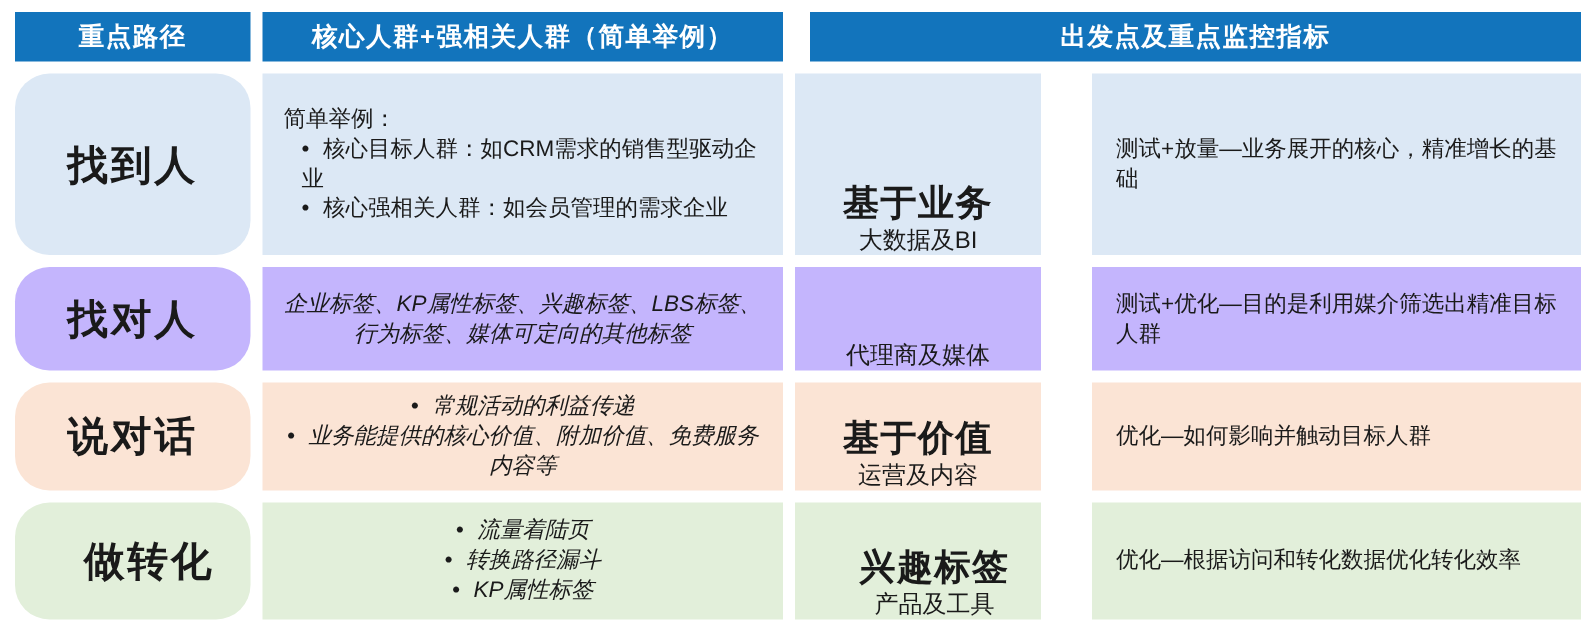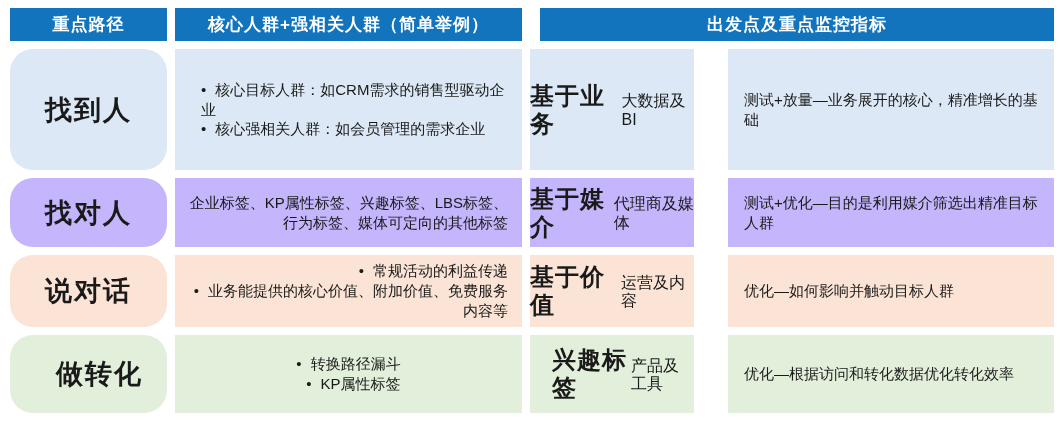--- a/index.html
+++ b/index.html
@@ -27,75 +27,76 @@
     letter-spacing:1px;
   }
   .hdr-metrics { grid-column:3 / 5;margin-left:10px; }
   .bg-blue   { background:#dce8f5; }
   .bg-yellow { background:#c4b5fd; }
   .bg-peach  { background:#fbe4d5; }
   .bg-green  { background:#e2efda;padding-left:22px; }
   .path-cell { font-weight:bold; font-size:27px; letter-spacing:2px;border-radius:23px; }
   .examples-cell { font-size:15px; line-height:1.32; padding:6px 14px; }
   .examples-left { justify-content:flex-start; text-align:left; }
-  .examples-center { text-align:right; }
+  .examples-center { text-align:center;font-style:italic; }
   .bullet::before { content:"•"; margin-right:9px; }
   .examples-left .bullet { padding-left:12px; }
-  .basis-cell { line-height:1.15;justify-content:flex-end; }
+  .basis-cell { flex-direction:column; line-height:1.15;justify-content:flex-end; }
   .basis-title { font-weight:bold; font-size:24px; letter-spacing:1px; }
   .basis-sub { font-size:16px; margin-top:2px; }
   .metric-cell { justify-content:flex-start; text-align:left; font-size:15px; padding:4px 16px; line-height:1.3;margin-left:26px; }
 </style>
 </head>
 <body>
 
 <div class="board">
   <div class="grid">
 
     <div class="cell hdr">重点路径</div>
     <div class="cell hdr">核心人群+强相关人群（简单举例）</div>
     <div class="cell hdr hdr-metrics">出发点及重点监控指标</div>
 
     <div class="cell bg-blue path-cell">找到人</div>
     <div class="cell bg-blue examples-cell examples-left">
       <div>
+        <div>简单举例：</div>
         <div class="bullet">核心目标人群：如CRM需求的销售型驱动企业</div>
         <div class="bullet">核心强相关人群：如会员管理的需求企业</div>
       </div>
     </div>
     <div class="cell bg-blue basis-cell">
       <div class="basis-title">基于业务</div>
       <div class="basis-sub">大数据及BI</div>
     </div>
     <div class="cell bg-blue metric-cell">测试+放量—业务展开的核心，精准增长的基础</div>
 
     <div class="cell bg-yellow path-cell">找对人</div>
     <div class="cell bg-yellow examples-cell examples-center">企业标签、KP属性标签、兴趣标签、LBS标签、行为标签、媒体可定向的其他标签</div>
     <div class="cell bg-yellow basis-cell">
-      <div class="basis-title">基于媒介</div>
       <div class="basis-sub">代理商及媒体</div>
     </div>
     <div class="cell bg-yellow metric-cell">测试+优化—目的是利用媒介筛选出精准目标人群</div>
 
     <div class="cell bg-peach path-cell">说对话</div>
     <div class="cell bg-peach examples-cell examples-center">
       <div>
         <div class="bullet">常规活动的利益传递</div>
         <div class="bullet">业务能提供的核心价值、附加价值、免费服务内容等</div>
       </div>
     </div>
     <div class="cell bg-peach basis-cell">
       <div class="basis-title">基于价值</div>
       <div class="basis-sub">运营及内容</div>
     </div>
     <div class="cell bg-peach metric-cell">优化—如何影响并触动目标人群</div>
 
     <div class="cell bg-green path-cell">做转化</div>
     <div class="cell bg-green examples-cell examples-center">
       <div>
+        <div class="bullet">流量着陆页</div>
         <div class="bullet">转换路径漏斗</div>
         <div class="bullet">KP属性标签</div>
       </div>
     </div>
     <div class="cell bg-green basis-cell">
       <div class="basis-title">兴趣标签</div>
       <div class="basis-sub">产品及工具</div>
     </div>
     <div class="cell bg-green metric-cell">优化—根据访问和转化数据优化转化效率</div>
 

